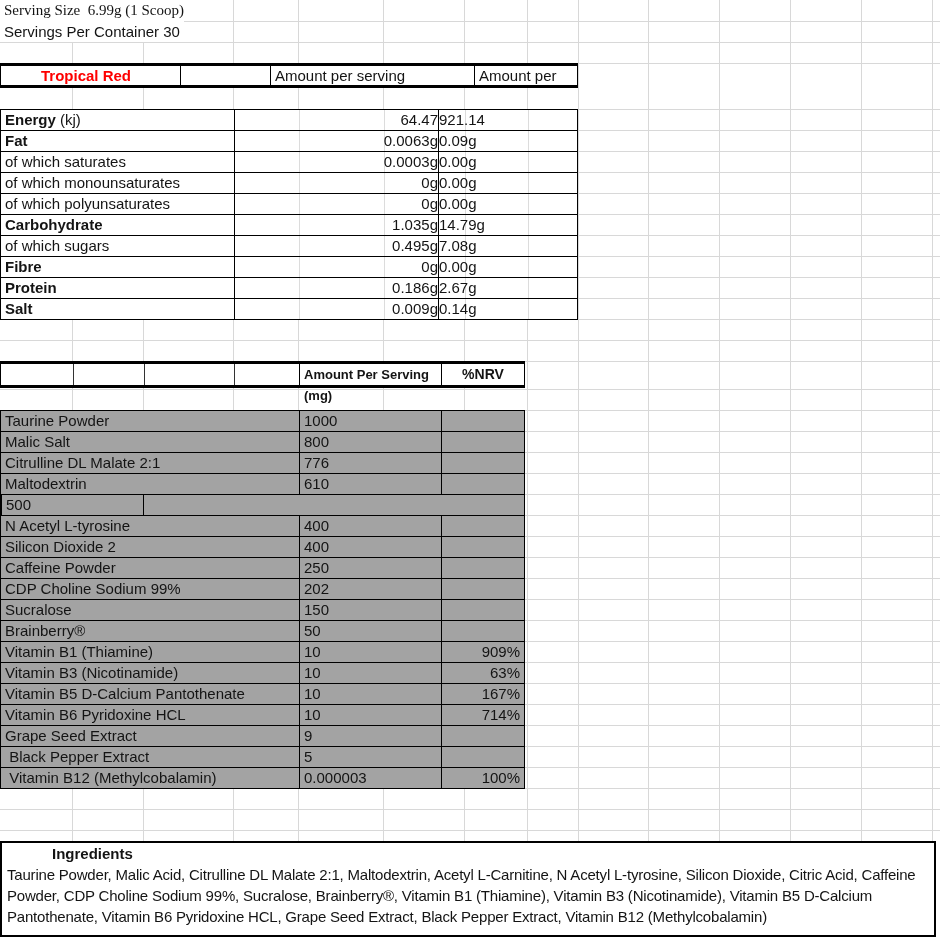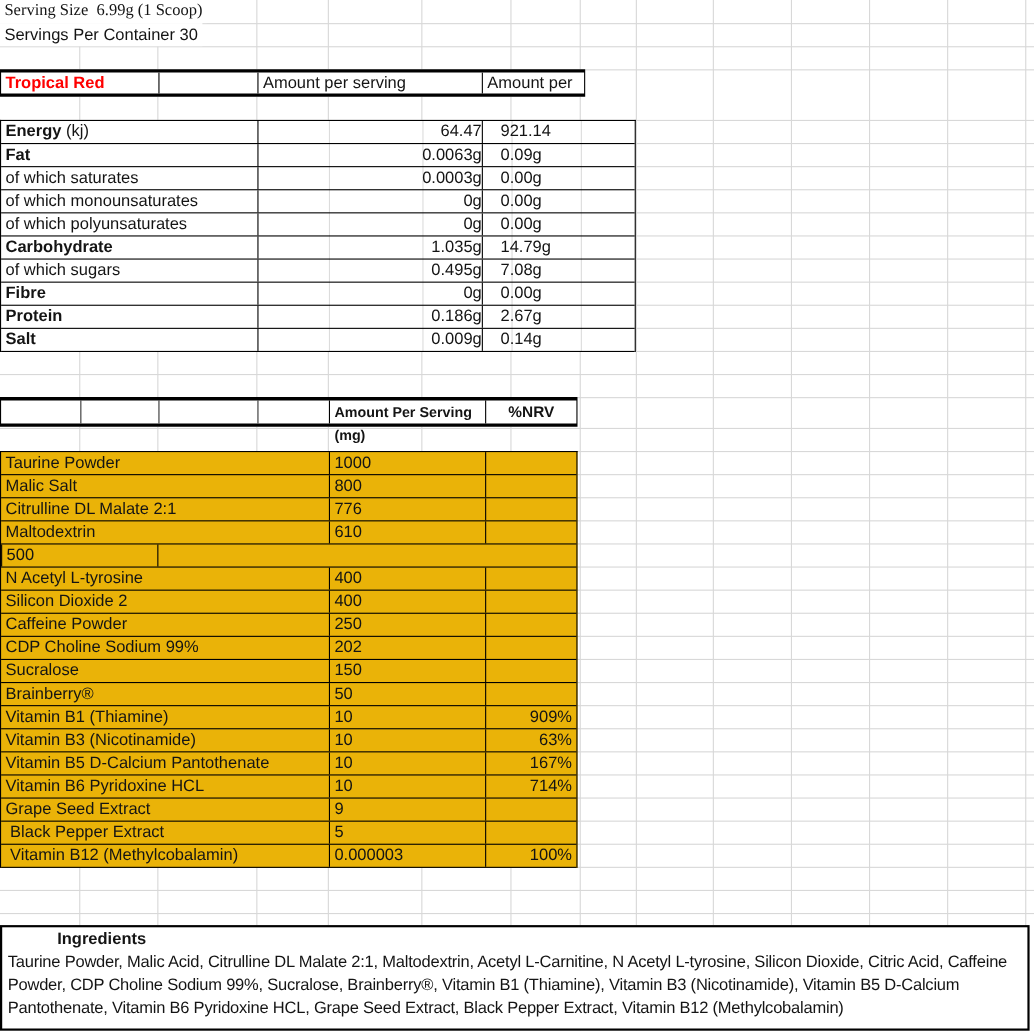--- a/index.html
+++ b/index.html
@@ -6,51 +6,51 @@
   #page{position:relative;width:940px;height:941px;background:#ffffff;
         font-family:"Liberation Sans",sans-serif;font-size:15px;color:#141414;overflow:hidden;}
   
   .gl{position:absolute;background:#d8d8d8;z-index:0;}
   .gl.v{width:1px;top:0;height:937px;}
   .gl.h{height:1px;left:0;width:940px;}
   
   .toptext{position:absolute;left:0;z-index:1;background:#fff;line-height:21px;
            padding:0 4px;white-space:pre;display:inline-block;}
   
-  .band1{position:absolute;left:0;top:63px;width:532px;height:25px;box-sizing:border-box;
+  .band1{position:absolute;left:0;top:63px;width:578px;height:25px;box-sizing:border-box;
          background:#fff;border-top:3px solid #000;border-bottom:3px solid #000;
-         border-left:1px solid #000;border-right:1px solid #000;display:flex;z-index:1;}
+         border-left:1px solid #000;border-right:1px solid #000;display:flex;z-index:1;padding-left:36px;}
   .band1 .bc{box-sizing:border-box;line-height:19px;overflow:hidden;}
   .band1 .bc1{width:143px;padding-left:4px;font-weight:bold;}
   .band1 .bc2{width:90px;border-left:1px solid #000;}
   .band1 .bc3{width:204px;border-left:1px solid #000;padding-left:4px;}
   .band1 .bc4{flex:1;border-left:1px solid #000;padding-left:4px;}
   
   .t1{position:absolute;left:0;top:109px;width:578px;box-sizing:border-box;background:#fff;
       border:1.5px solid #000;border-bottom:none;z-index:1;}
   .t1 .innergl{position:absolute;top:0;bottom:0;width:1px;background:#dcdcdc;z-index:0;}
   .t1row{display:flex;height:21px;box-sizing:border-box;border-bottom:1.5px solid #000;
          line-height:19px;position:relative;z-index:1;}
   .t1row .n{width:233px;box-sizing:border-box;padding-left:4px;overflow:visible;white-space:pre;}
   .t1row .v1{width:204px;box-sizing:border-box;border-left:1.5px solid #000;padding-left:4px;text-align:right;}
-  .t1row .v2{flex:1;box-sizing:border-box;border-left:1.5px solid #000;padding-left:16px;}
+  .t1row .v2{flex:1;box-sizing:border-box;border-left:1.5px solid #000;padding-left:0;}
   
   .band2{position:absolute;left:0;top:361px;width:525px;height:27px;box-sizing:border-box;
          background:#fff;border-top:3px solid #000;border-bottom:3px solid #000;
          border-left:1px solid #000;border-right:1px solid #000;display:flex;z-index:1;}
   .band2 .bc{box-sizing:border-box;line-height:21px;}
   .band2 .s1{width:72px;}
   .band2 .s2{width:71px;border-left:1px solid #333;}
   .band2 .s3{width:90px;border-left:1px solid #333;}
   .band2 .s4{width:65px;border-left:1px solid #333;}
   .band2 .h1{width:142px;border-left:1px solid #000;padding-left:4px;
              font-weight:bold;font-size:13px;}
   .band2 .h2{flex:1;border-left:1px solid #000;font-weight:bold;font-size:14px;text-align:center;}
   
-  .t2{position:absolute;left:0;top:410px;width:525px;box-sizing:border-box;background:#eab308;
+  .t2{position:absolute;left:0;top:410px;width:525px;box-sizing:border-box;background:#a3a3a3;
       border:1.5px solid #000;border-bottom:none;z-index:1;}
   .t2row{display:flex;height:21px;box-sizing:border-box;border-bottom:1.5px solid #000;line-height:19px;}
   .t2row .nm{width:298px;box-sizing:border-box;padding-left:4px;white-space:pre;overflow:hidden;}
   .t2row .am{width:142px;box-sizing:border-box;border-left:1.5px solid #000;padding-left:4px;}
   .t2row .nrv{flex:1;box-sizing:border-box;border-left:1.5px solid #000;
               text-align:right;padding-right:4px;}
   
   .ibox{position:absolute;left:0;top:841px;width:936px;height:96px;box-sizing:border-box;
         background:#fff;border:2px solid #000;padding:1px 5px;z-index:1;}
   .ibox .ih{font-weight:bold;line-height:20px;margin-left:45px;}

